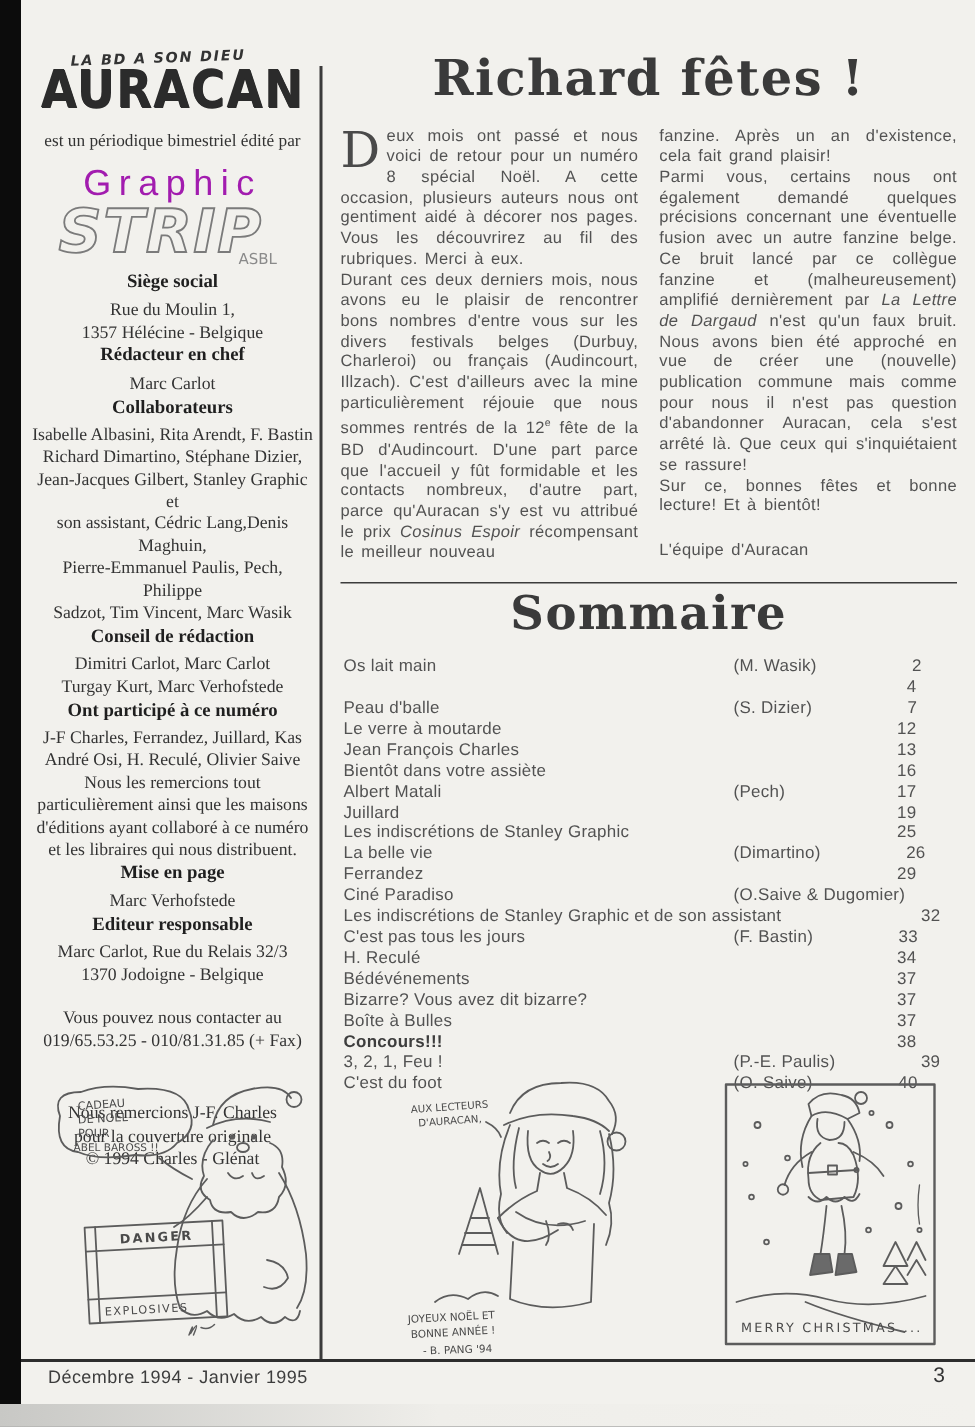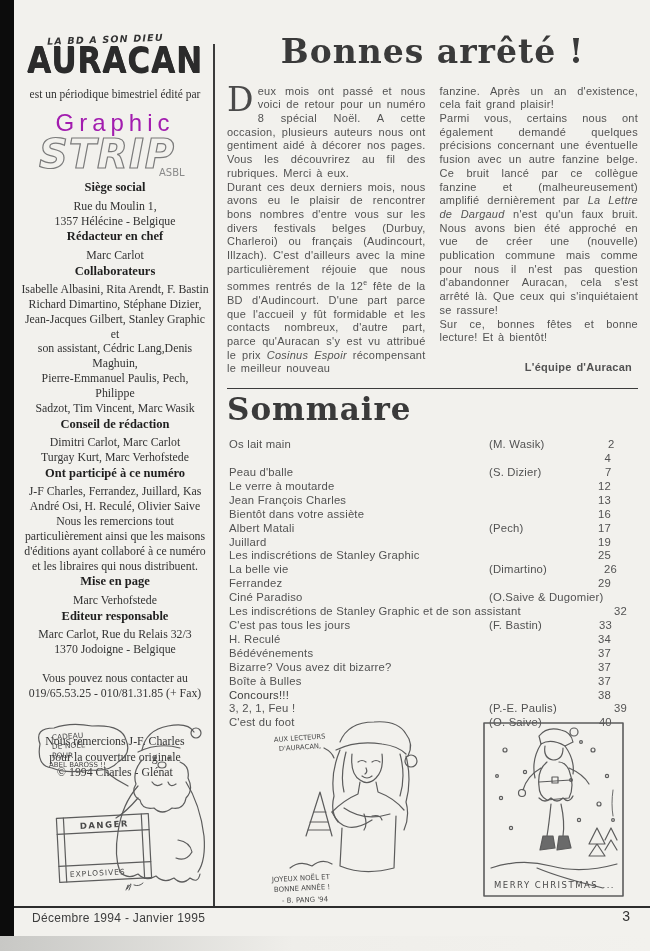--- a/index.html
+++ b/index.html
@@ -30,33 +30,33 @@
   .main{position:absolute;left:227px;top:32px;width:411px;}
   .ed-title{font:700 33px/1.2 "DejaVu Serif",serif;letter-spacing:1px;text-align:center;
         color:#3a3a3a;margin:0 0 13px;}
   .article{display:flex;gap:14px;}
   .article .col{width:199px;text-align:justify;font:11px/13.7px "Liberation Sans",sans-serif;
         letter-spacing:.25px;word-spacing:1.5px;color:#525252;}
   .article p{margin:0;}
   .article .dropcap{float:left;font:400 33px/26px "DejaVu Serif",serif;color:#4a4a4a;
         padding:2px 4px 0 0;}
   .article sup{font-size:7px;vertical-align:super;}
-  .signature{text-align:right;margin-top:16px !important;padding-right:6px;font-weight:bold;}
+  .signature{text-align:left;margin-top:16px !important;padding-right:6px;}
   .article-rule{border:none;border-top:1.5px solid #3c3c3c;margin:12px 0 2px;}
 
   
-  .toc-title-h{font:700 31px/1.2 "DejaVu Serif",serif;letter-spacing:1px;text-align:left;
+  .toc-title-h{font:700 31px/1.2 "DejaVu Serif",serif;letter-spacing:1px;text-align:center;
         color:#3a3a3a;margin:2px 0 10px;}
   .toc{width:382px;margin-left:2px;}
   .toc-row{display:flex;font:11.3px/13.9px "Liberation Sans",sans-serif;
         letter-spacing:.2px;color:#525252;gap:36px;}
   .toc-row .toc-title{flex:0 0 224px;white-space:nowrap;overflow:visible;}
   .toc-row .toc-author{flex:1;white-space:nowrap;}
   .toc-row .toc-page{flex:0 0 34px;text-align:right;}
-  .toc-row.bold .toc-title{font-weight:normal;color:#3d3d3d;}
+  .toc-row.bold .toc-title{font-weight:bold;color:#3d3d3d;}
 
   
   .illu{position:absolute;}
   .illu svg{display:block;}
   .sketch{stroke:#5c5c5c;fill:none;stroke-width:1.2;stroke-linecap:round;stroke-linejoin:round;}
   .hand{font-family:"DejaVu Sans",sans-serif;fill:#4a4a4a;stroke:none;}
 
   
   .footer-line{position:absolute;left:14px;right:0;top:906px;height:1.5px;background:#2d2d2d;}
   .footer-date{position:absolute;left:32px;top:912px;font:12px/1 "Liberation Sans",sans-serif;
@@ -136,21 +136,21 @@
     <div class="side-contact">Vous pouvez nous contacter au
 019/65.53.25  - 010/81.31.85 (+ Fax)</div>
     <div class="side-thanks">Nous remercions J-F. Charles
 pour la couverture originale
 © 1994 Charles - Glénat</div>
   </div>
 
   <div class="vdivider"></div>
 
   <div class="main">
-    <h1 class="ed-title">Bonnes arrêté !</h1>
+    <h1 class="ed-title">Richard fêtes !</h1>
 
     <div class="article">
       <div class="col">
         <p><span class="dropcap">D</span><span>eux mois ont passé et nous voici de retour pour un numéro 8 spécial Noël. A cette occasion, plusieurs auteurs nous ont gentiment aidé à décorer nos pages. Vous les découvrirez au fil des rubriques. Merci à eux.</span></p>
         <p><span>Durant ces deux derniers mois, nous avons eu le plaisir de rencontrer bons nombres d'entre vous sur les divers festivals belges (Durbuy, Charleroi) ou français (Audincourt, Illzach). C'est d'ailleurs avec la mine particulièrement réjouie que nous sommes rentrés de la 12</span><sup>e</sup><span> fête de la BD d'Audincourt. D'une part parce que l'accueil y fût formidable et les contacts nombreux, d'autre part, parce qu'Auracan s'y est vu attribué le prix </span><i>Cosinus Espoir</i><span> récompensant le meilleur nouveau</span></p>
       </div>
       <div class="col">
         <p><span>fanzine. Après un an d'existence, cela fait grand plaisir!</span></p>
         <p><span>Parmi vous, certains nous ont également demandé quelques précisions concernant une éventuelle fusion avec un autre fanzine belge. Ce bruit lancé par ce collègue fanzine et (malheureusement) amplifié dernièrement par </span><i>La Lettre de Dargaud</i><span> n'est qu'un faux bruit. Nous avons bien été approché en vue de créer une (nouvelle) publication commune mais comme pour nous il n'est pas question d'abandonner Auracan, cela s'est arrêté là. Que ceux qui s'inquiétaient se rassure!</span></p>
         <p><span>Sur ce, bonnes fêtes et bonne lecture! Et à bientôt!</span></p>

